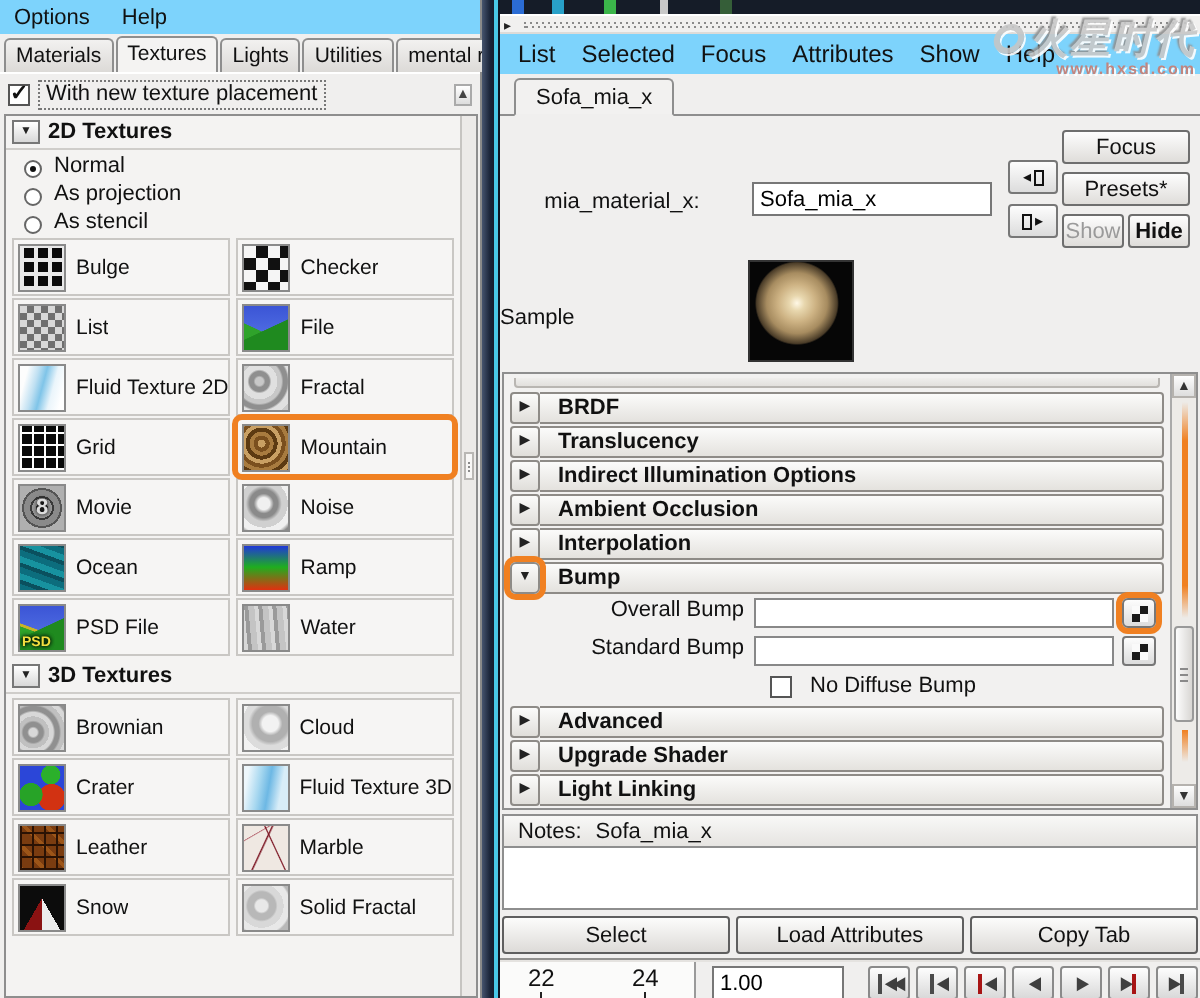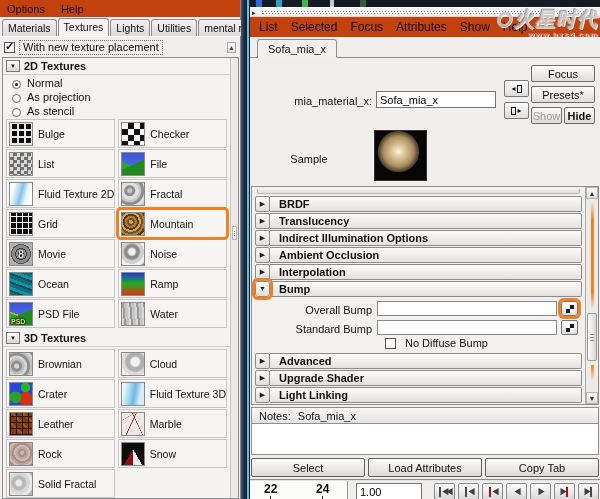--- a/index.html
+++ b/index.html
@@ -2,21 +2,21 @@
 <html><head>
 <meta charset="utf-8">
 <style>
   *{box-sizing:border-box;margin:0;padding:0}
   html,body{width:600px;height:499px;overflow:hidden}
   body{font-family:"Liberation Sans",sans-serif;font-size:11px;color:#111;background:#f0efee}
   #app{display:flex;width:600px;height:499px}
 
   
   #left{width:241px;display:flex;flex-direction:column;background:#f0efee;border-right:1px solid #8a8a8a}
-  .menubar{height:17px;display:flex;gap:16px;align-items:center;padding:0 7px;background:#c2410c}
+  .menubar{height:17px;display:flex;gap:16px;align-items:center;padding:0 7px;background:#7dd3fc}
   .menu-item{cursor:default}
   .tabbar{height:20px;display:flex;align-items:flex-end;padding-left:2px;border-bottom:1px solid #fff;gap:1px}
   .tab{border:1px solid #8e8e8e;border-bottom:none;border-radius:3px 3px 0 0;padding:2px 5px 2px 5px;background:linear-gradient(#f2f1f0,#dcdad7);font-size:10.5px;white-space:nowrap}
   .tab.active{background:#f4f3f2;padding-bottom:3px;position:relative;z-index:2}
   .chkrow{height:20px;display:flex;align-items:center;padding:0 4px}
   .cbox{width:11px;height:11px;border:1px solid #555;background:#fff;position:relative;margin-right:4px;flex:none}
   .cbox.checked::after{content:"✓";position:absolute;left:0px;top:-3px;font-size:11px;font-weight:bold;color:#111}
   .chk-label{border:1px dotted #777;padding:0 3px;line-height:13px}
   .list-up-arrow{margin-left:auto;font-size:7px;color:#444;border:1px solid #aaa;background:linear-gradient(#fff,#ddd);width:9px;height:11px;line-height:10px;text-align:center}
 
@@ -88,48 +88,48 @@
   .logo-circle{display:inline-block;width:15px;height:15px;border:3px solid #c6c6c6;border-radius:50%;margin-right:2px;
      box-shadow:1px 1px 0 #fff,inset 1px 1px 0 #fff;transform:skewX(-10deg)}
   .logo-text{font-size:20px;font-weight:bold;font-style:italic;color:#c9c9c9;letter-spacing:1px;
      text-shadow:1px 1px 0 #fff,-1px -1px 1px #8f8f8f}
   .logo-url{font-size:8px;font-weight:bold;color:#c97d72;letter-spacing:1px;margin-top:-3px;text-shadow:1px 1px 0 #fff}
 
   #ae-tabrow{height:21px;flex:none;border-bottom:1px solid #8e8e8e;padding-left:7px;display:flex;align-items:flex-end}
   #ae-tab{border:1px solid #8e8e8e;border-bottom:1px solid #f0efee;padding:3px 10px 2px;background:#f2f1f0;border-radius:3px 3px 0 0;margin-bottom:-1px}
 
   #ae-header{height:128px;flex:none;position:relative}
-  #mat-label{position:absolute;top:37px;left:0;width:122px;text-align:right}
+  #mat-label{position:absolute;top:37px;left:0;width:122px;text-align:center}
   #name-input{position:absolute;top:33px;left:126px;width:120px;height:17px;border:1px solid #777;background:#fff;font-family:inherit;font-size:11px;padding:0 3px}
   .io-col{position:absolute;left:254px;top:22px;display:flex;flex-direction:column;gap:5px}
   .io-btn{width:25px;height:17px;border:1px solid #777;background:linear-gradient(#fdfdfd,#dcdcdc);border-radius:2px;
      display:flex;align-items:center;justify-content:center;gap:1px}
   .io-arrow{font-size:8px;color:#111;line-height:8px}
   .io-box{width:5px;height:8px;border:1px solid #111}
   #btn-col{position:absolute;top:7px;right:5px;width:64px;display:flex;flex-direction:column;gap:4px}
   .hbtn{height:17px;border:1px solid #6e6e6e;background:linear-gradient(#fdfdfd,#dfddda);border-radius:2px;
      display:flex;align-items:center;justify-content:center;font-size:11px}
   .sh-row{display:flex;gap:2px}
   .sh-row .hbtn{flex:1}
   .hbtn.disabled{color:#9a9a9a}
   .hbtn.bold{font-weight:bold}
-  #sample-label{position:absolute;top:95px;left:0;width:118px;text-align:center}
+  #sample-label{position:absolute;top:95px;left:0;width:118px;text-align:left}
   #sample-swatch{position:absolute;top:72px;left:124px;width:53px;height:51px;border:1px solid #333;
      background:radial-gradient(circle 21px at 46% 42%,#fff8e6 0,#e8d7ae 18%,#cdb283 45%,#a78c60 72%,#4a3c28 96%,transparent 100%),#060606}
 
   #ae-scrollwrap{height:219px;flex:none;margin:0 1px;border:1px solid #8e8e8e;background:#f2f1f0;display:flex;min-width:0}
   #ae-rows{flex:1;padding:2px 3px;overflow:hidden;min-width:0}
   .ae-sliver{height:5px;border:1px solid #b9b6b2;border-top:none;border-radius:0 0 2px 2px;background:linear-gradient(#efeeec,#e2e0dd);margin:0 2px 2px 2px}
   .sec-row{display:flex;align-items:stretch;height:16px;margin-bottom:1px}
   .sec-arrow{width:15px;border:1px solid #8e8b87;background:linear-gradient(#fbfbfa,#e0deda);border-radius:2px;
      font-size:7px;line-height:14px;text-align:center;color:#222;flex:none;position:relative}
   .sec-arrow.hl{box-shadow:0 0 0 3px #f08021;border-radius:3px;z-index:2}
   .sec-bar{flex:1;border:1px solid #8e8b87;border-left:none;background:linear-gradient(#fbfbfa,#e4e2de);border-radius:0 2px 2px 0;
      font-weight:bold;padding-left:9px;line-height:14px;white-space:nowrap;overflow:hidden}
-  .attr-row{display:flex;align-items:flex-end;height:17px;margin:2px 4px 1px 0}
+  .attr-row{display:flex;align-items:flex-start;height:17px;margin:2px 4px 1px 0}
   .attr-label{width:122px;text-align:right;padding-right:5px;flex:none;white-space:nowrap}
   .attr-input{flex:1;height:15px;border:1px solid #888;background:#fff;min-width:0}
   .map-btn{width:17px;height:15px;border:1px solid #777;background:linear-gradient(#fdfdfd,#dcdcdc);margin-left:4px;
      display:flex;align-items:center;justify-content:center;flex:none;border-radius:2px}
   .map-btn.hl{box-shadow:0 0 0 3px #f08021;border-radius:3px}
   .map-checker{width:8px;height:8px;background:repeating-conic-gradient(#1a1a1a 0 25%,#fafafa 0 50%) 0 0/8px 8px}
   .ndb-row{display:flex;align-items:center;height:14px;margin:1px 0 3px 130px;gap:5px}
   #ae-scrollbar{width:13px;border-left:1px solid #aaa;background:#edebe8;position:relative;flex:none}
   .sb-arrow{position:absolute;left:0;right:0;height:12px;text-align:center;font-size:7px;line-height:12px;color:#333;
      border:1px solid #b5b2ae;background:linear-gradient(#fdfdfd,#ddd)}
@@ -144,21 +144,21 @@
 
   #notes-head{height:16px;flex:none;margin:2px 1px 0;border:1px solid #8e8e8e;border-bottom:none;
      background:linear-gradient(#f8f8f7,#e6e4e1);font-weight:normal;display:flex;gap:7px;align-items:center;padding-left:7px}
   #notes-area{height:32px;flex:none;margin:0 1px;border:1px solid #8e8e8e;background:#fff}
   #footer-btns{height:24px;flex:none;display:flex;gap:3px;padding:3px 1px 2px}
   .fbtn{flex:1;border:1px solid #5f5f5f;background:linear-gradient(#fcfcfb,#dddbd8);border-radius:2px;
      display:flex;align-items:center;justify-content:center}
 
   #timeline{height:23px;flex:none;display:flex;align-items:center;background:#f0efee;border-top:2px groove #e5e3e0}
   #tl-ruler{width:98px;height:100%;background:#fbfbfa;border-right:1px solid #9a9a9a;position:relative;flex:none}
-  .tl-num{position:absolute;top:1px;font-weight:bold;font-size:12px}
+  .tl-num{position:absolute;top:1px;font-weight:normal;font-size:12px}
   .tl-num::after{content:"";position:absolute;left:45%;top:14px;width:1px;height:6px;background:#222}
   #tl-num1{left:14px}
   #tl-num2{left:66px}
   #tl-speed{width:66px;height:18px;border:1px solid #777;background:#fff;margin-left:8px;font-family:inherit;font-size:11px;padding:0 3px;flex:none}
   #tl-controls{display:flex;gap:3px;margin-left:12px}
   .pbtn{min-width:21px;height:17px;border:1px solid #8a8a8a;background:linear-gradient(#fdfdfd,#d9d9d9);border-radius:2px;
      display:flex;align-items:center;justify-content:center;padding:0 2px}
   .pbtn .tri{font-size:8px;color:#3f3f3f;letter-spacing:-2px;line-height:8px;transform:scaleY(1.15)}
   .pbtn .bar{width:2px;height:10px;background:#4a4a4a;margin:0 1px;flex:none}
   .pbtn .bar.red{background:#a81414}
@@ -288,24 +288,20 @@
             </div>
             <div class="titem">
               <span class="sw sw-leather"></span>
               <span class="tlabel">Leather</span>
             </div>
             <div class="titem">
               <span class="sw sw-marble"></span>
               <span class="tlabel">Marble</span>
             </div>
             <div class="titem">
-              <span class="sw sw-rock"></span>
-              <span class="tlabel">Rock</span>
-            </div>
-            <div class="titem">
               <span class="sw sw-snow"></span>
               <span class="tlabel">Snow</span>
             </div>
             <div class="titem">
               <span class="sw sw-solidfractal"></span>
               <span class="tlabel">Solid Fractal</span>
             </div>
           </div>
         </div>
       <div id="tex-scroll">

